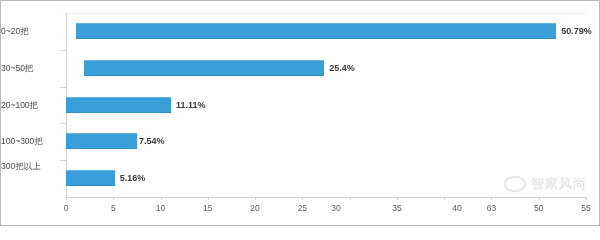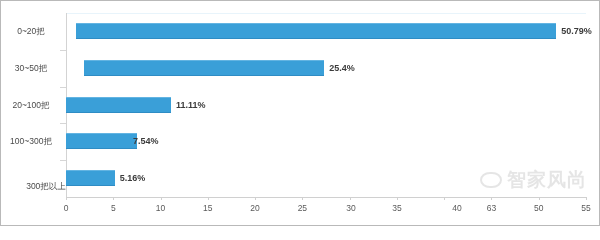--- a/index.html
+++ b/index.html
@@ -79,21 +79,21 @@
     font-size: 9px;
     font-weight: bold;
     color: #3b3b3b;
     white-space: nowrap;
     line-height: 18px;
   }
   .cat-label-wrap {
     position: absolute;
     left: 0;
     width: 60px;
-    text-align: center;
+    text-align: left;
     font-size: 8.5px;
     color: #4a4a4a;
     white-space: nowrap;
     line-height: 36px;
     height: 36px;
   }
 
   
   .xtick-label {
     position: absolute;
@@ -123,21 +123,21 @@
     pointer-events: none;
   }
   .watermark-mark {
     width: 22px;
     height: 16px;
     border: 2px solid #8c8c8c;
     border-radius: 11px / 9px;
     box-sizing: border-box;
   }
   .watermark-text {
-    font-size: 19px;
+    font-size: 13px;
     font-weight: bold;
     color: #8c8c8c;
     letter-spacing: 1px;
     white-space: nowrap;
   }
 </style>
 </head>
 <body>
 
 <div id="chart-frame">
@@ -150,59 +150,59 @@
       <div class="ytick" style="top: 48.8px;"></div>
       <div class="ytick" style="top: 85.6px;"></div>
       <div class="ytick" style="top: 122.4px;"></div>
       <div class="ytick" style="top: 159.2px;"></div>
     </div>
   <div id="category-layer">
       <div class="cat-label-wrap" style="top: 12px; height: 36.8px; line-height: 36.8px;">0~20把</div>
       <div class="cat-label-wrap" style="top: 48.8px; height: 36.8px; line-height: 36.8px;">30~50把</div>
       <div class="cat-label-wrap" style="top: 85.6px; height: 36.8px; line-height: 36.8px;">20~100把</div>
       <div class="cat-label-wrap" style="top: 122.4px; height: 36.8px; line-height: 36.8px;">100~300把</div>
-      <div class="cat-label-wrap" style="top: 167px; height: 36.8px; line-height: 36.8px; padding-left: 15px;">300把以上</div>
+      <div class="cat-label-wrap" style="top: 147px; height: 36.8px; line-height: 36.8px;">300把以上</div>
     </div>
   <div id="bar-layer">
       <div class="bar-row" style="left: 75px; top: 12px; width: 520px; height: 36.8px;">
         <div class="bar" style="width: 480.196px; background: rgb(58, 159, 216);"></div>
         <div class="bar-value" style="left: 485.196px;">50.79%</div>
       </div>
       <div class="bar-row" style="left: 83px; top: 48.8px; width: 520px; height: 36.8px;">
         <div class="bar" style="width: 240.145px; background: rgb(58, 159, 216);"></div>
         <div class="bar-value" style="left: 245.145px;">25.4%</div>
       </div>
       <div class="bar-row" style="left: 65px; top: 85.6px; width: 520px; height: 36.8px; text-align: right;">
         <div class="bar" style="width: 105.04px; background: rgb(58, 159, 216);"></div>
         <div class="bar-value" style="left: 110.04px;">11.11%</div>
       </div>
       <div class="bar-row" style="left: 65px; top: 122.4px; width: 520px; height: 36.8px;">
         <div class="bar" style="width: 71.2873px; background: rgb(58, 159, 216);"></div>
-        <div class="bar-value" style="left: 67px; text-align: center;">7.54%</div>
+        <div class="bar-value" style="left: 73px; text-align: center;">7.54%</div>
       </div>
       <div class="bar-row" style="left: 65px; top: 159.2px; width: 520px; height: 36.8px;">
         <div class="bar" style="width: 48.7855px; background: rgb(58, 159, 216);"></div>
         <div class="bar-value" style="left: 53.7855px;">5.16%</div>
       </div>
     </div>
   <div id="xtick-layer">
       <div class="xtick-mark" style="left: 65px;"></div>
       <div class="xtick-label" style="left: 65px;">0</div>
       <div class="xtick-mark" style="left: 112.273px;"></div>
       <div class="xtick-label" style="left: 112.273px;">5</div>
       <div class="xtick-mark" style="left: 159.545px;"></div>
       <div class="xtick-label" style="left: 159.545px;">10</div>
       <div class="xtick-mark" style="left: 206.818px;"></div>
       <div class="xtick-label" style="left: 206.818px;">15</div>
       <div class="xtick-mark" style="left: 254.091px;"></div>
       <div class="xtick-label" style="left: 254.091px;">20</div>
       <div class="xtick-mark" style="left: 301.364px;"></div>
       <div class="xtick-label" style="left: 301.364px;">25</div>
       <div class="xtick-mark" style="left: 348.636px;"></div>
-      <div class="xtick-label" style="left: 350px;">30</div>
+      <div class="xtick-label" style="left: 335px;">30</div>
       <div class="xtick-mark" style="left: 395.909px;"></div>
       <div class="xtick-label" style="left: 395.909px;">35</div>
       <div class="xtick-mark" style="left: 443.182px;"></div>
       <div class="xtick-label" style="left: 456px;">40</div>
       <div class="xtick-mark" style="left: 490.455px;"></div>
       <div class="xtick-label" style="left: 490.455px;">63</div>
       <div class="xtick-mark" style="left: 537.727px;"></div>
       <div class="xtick-label" style="left: 537.727px;">50</div>
       <div class="xtick-mark" style="left: 585px;"></div>
       <div class="xtick-label" style="left: 585px;">55</div>

